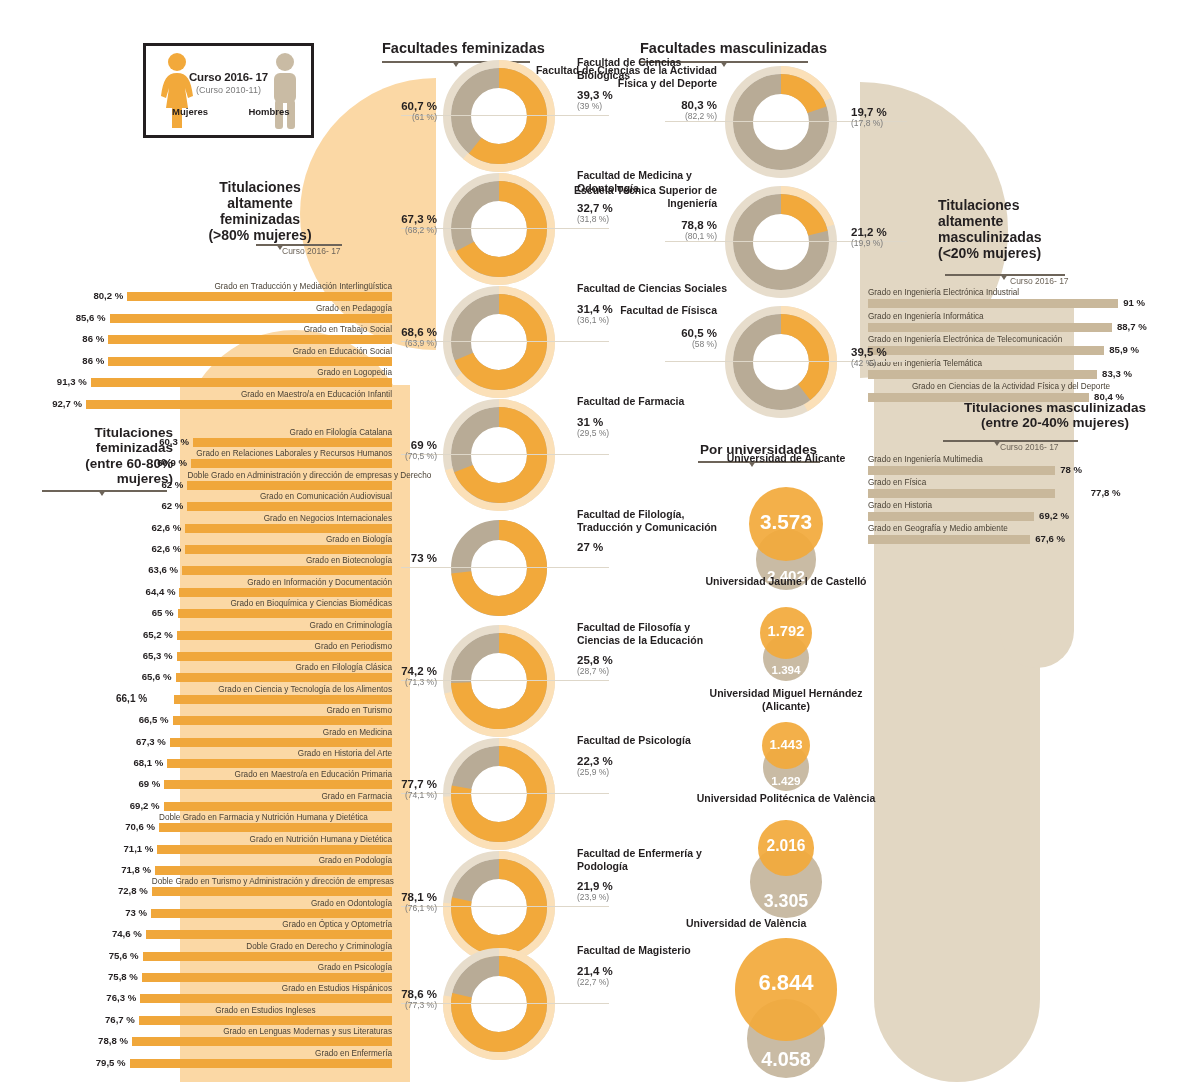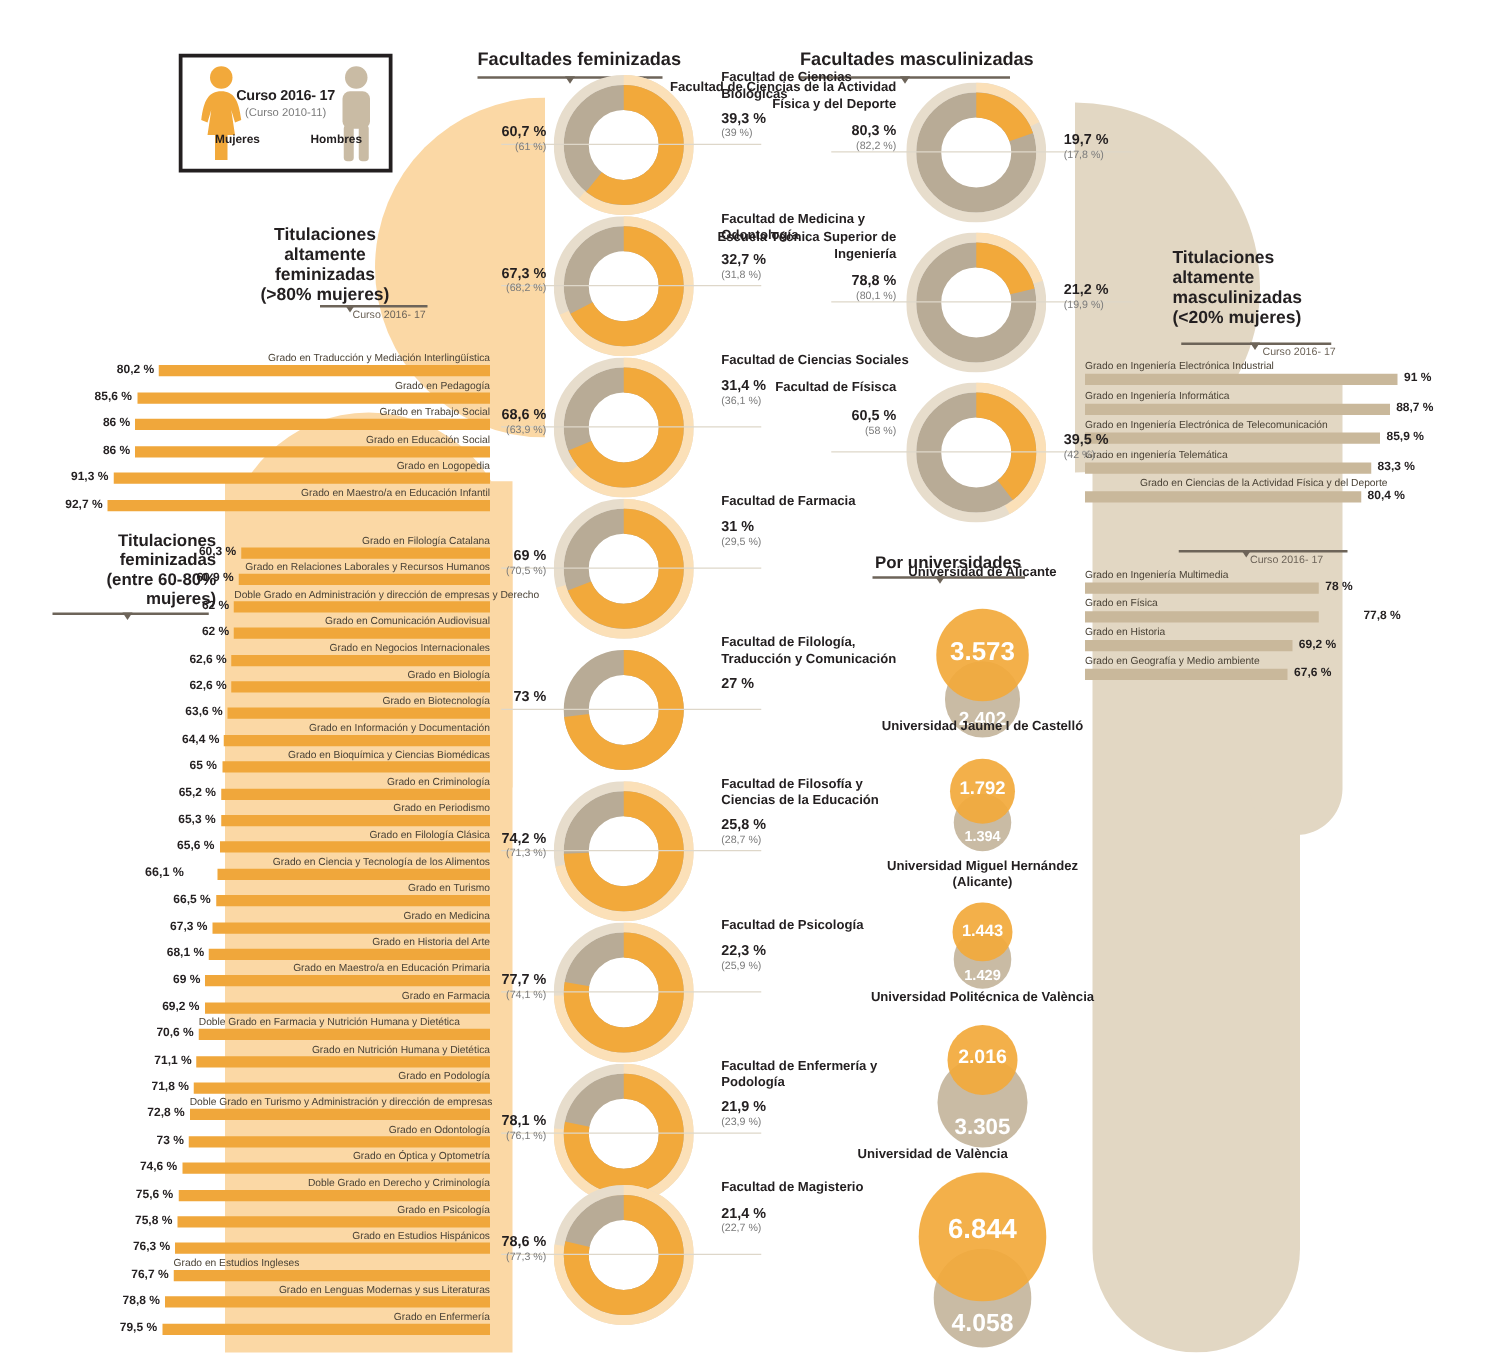--- a/index.html
+++ b/index.html
@@ -157,20 +157,24 @@
   <div class="blk-masc-alta">
     <span>Titulaciones</span><br>
     <span>altamente</span><br>
     <span>masculinizadas</span><br>
     <span>(&lt;20% mujeres)</span>
   </div>
   <div class="rule" style="left:945px;top:274px;width:120px;"></div>
   <div class="tick-arrow" style="left:1000px;top:274px;"></div>
   <div class="curso-note" style="left:1010px;top:276px;">Curso 2016- 17</div>
 
+  <div class="blk-masc">
+    <span>Titulaciones masculinizadas</span><br>
+    <span>(entre 20-40% mujeres)</span>
+  </div>
   <div class="rule" style="left:943px;top:440px;width:135px;"></div>
   <div class="tick-arrow" style="left:993px;top:440px;"></div>
   <div class="curso-note" style="left:1000px;top:442px;">Curso 2016- 17</div>
 
   <div id="gen-layer">
       <div class="brow" style="position: absolute; left: 0px; top: 282px; width: 1200px; height: 21.5px;">
         <div style="position: absolute; left: 127.34px; top: 0px; width: 264.66px; text-align: right; font-size: 8.2px; color: rgb(74, 66, 54); white-space: nowrap;">Grado en Traducción y Mediación Interlingüística</div>
         <div style="position: absolute; left: 127.34px; top: 10px; width: 264.66px; height: 9px; background: rgb(240, 167, 59);"></div>
         <div style="position: absolute; left: 81.34px; top: 8px; width: 42px; text-align: right; font-size: 9.6px; font-weight: bold; color: rgb(35, 31, 32); white-space: nowrap;">80,2 %</div>
       </div>
@@ -328,21 +332,21 @@
         <div style="position: absolute; left: 141.86px; top: 0px; width: 250.14px; text-align: right; font-size: 8.2px; color: rgb(74, 66, 54); white-space: nowrap;">Grado en Psicología</div>
         <div style="position: absolute; left: 141.86px; top: 10px; width: 250.14px; height: 9px; background: rgb(240, 167, 59);"></div>
         <div style="position: absolute; left: 95.86px; top: 8px; width: 42px; text-align: right; font-size: 9.6px; font-weight: bold; color: rgb(35, 31, 32); white-space: nowrap;">75,8 %</div>
       </div>
       <div class="brow" style="position: absolute; left: 0px; top: 984.4px; width: 1200px; height: 21.4px;">
         <div style="position: absolute; left: 140.21px; top: 0px; width: 251.79px; text-align: right; font-size: 8.2px; color: rgb(74, 66, 54); white-space: nowrap;">Grado en Estudios Hispánicos</div>
         <div style="position: absolute; left: 140.21px; top: 10px; width: 251.79px; height: 9px; background: rgb(240, 167, 59);"></div>
         <div style="position: absolute; left: 94.21px; top: 8px; width: 42px; text-align: right; font-size: 9.6px; font-weight: bold; color: rgb(35, 31, 32); white-space: nowrap;">76,3 %</div>
       </div>
       <div class="brow" style="position: absolute; left: 0px; top: 1005.8px; width: 1200px; height: 21.4px;">
-        <div style="position: absolute; left: 138.89px; top: 0px; width: 253.11px; text-align: left; font-size: 8.2px; color: rgb(74, 66, 54); white-space: nowrap;">Grado en Estudios Ingleses</div>
+        <div style="position: absolute; left: 138.89px; top: 0px; width: 253.11px; text-align: center; font-size: 8.2px; color: rgb(74, 66, 54); white-space: nowrap;">Grado en Estudios Ingleses</div>
         <div style="position: absolute; left: 138.89px; top: 10px; width: 253.11px; height: 9px; background: rgb(240, 167, 59);"></div>
         <div style="position: absolute; left: 92.89px; top: 8px; width: 42px; text-align: right; font-size: 9.6px; font-weight: bold; color: rgb(35, 31, 32); white-space: nowrap;">76,7 %</div>
       </div>
       <div class="brow" style="position: absolute; left: 0px; top: 1027.2px; width: 1200px; height: 21.4px;">
         <div style="position: absolute; left: 131.96px; top: 0px; width: 260.04px; text-align: right; font-size: 8.2px; color: rgb(74, 66, 54); white-space: nowrap;">Grado en Lenguas Modernas y sus Literaturas</div>
         <div style="position: absolute; left: 131.96px; top: 10px; width: 260.04px; height: 9px; background: rgb(240, 167, 59);"></div>
         <div style="position: absolute; left: 85.96px; top: 8px; width: 42px; text-align: right; font-size: 9.6px; font-weight: bold; color: rgb(35, 31, 32); white-space: nowrap;">78,8 %</div>
       </div>
       <div class="brow" style="position: absolute; left: 0px; top: 1048.6px; width: 1200px; height: 21.4px;">
         <div style="position: absolute; left: 129.65px; top: 0px; width: 262.35px; text-align: right; font-size: 8.2px; color: rgb(74, 66, 54); white-space: nowrap;">Grado en Enfermería</div>

